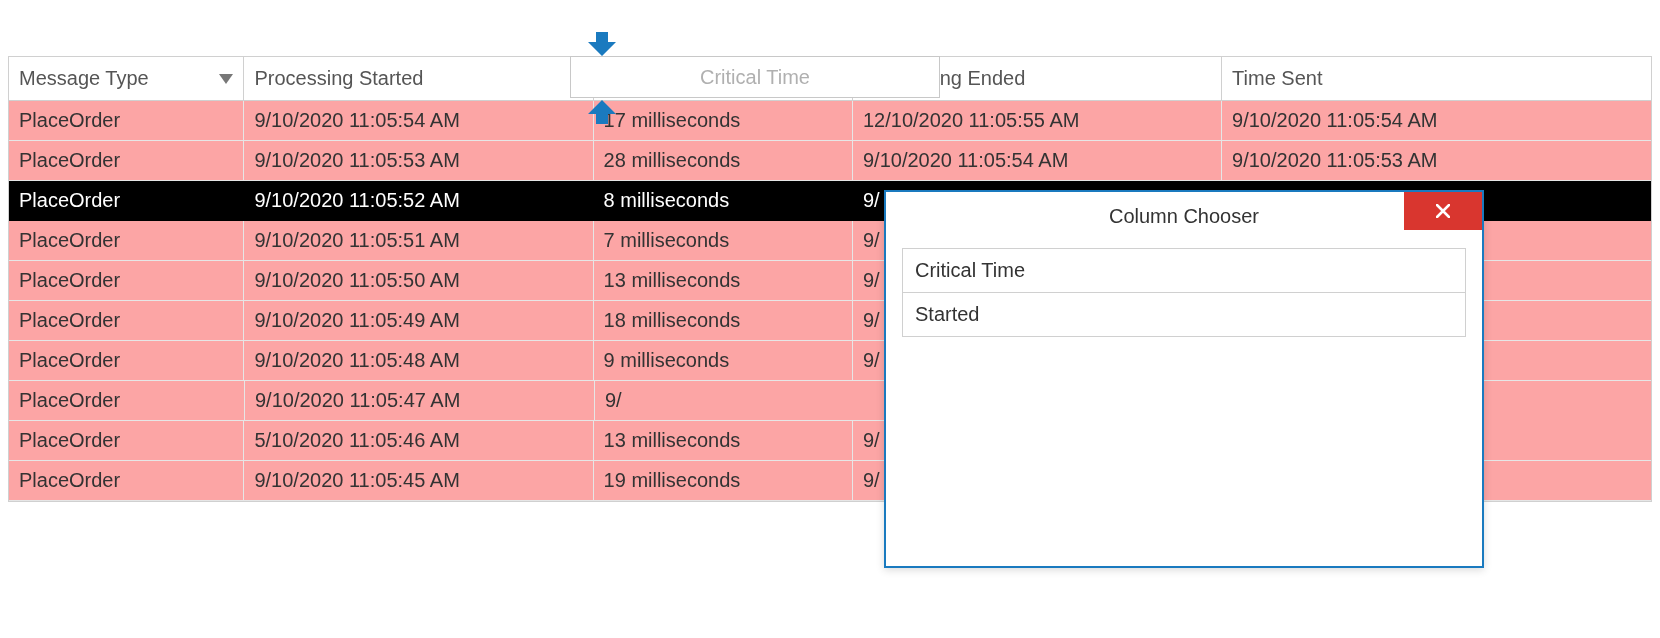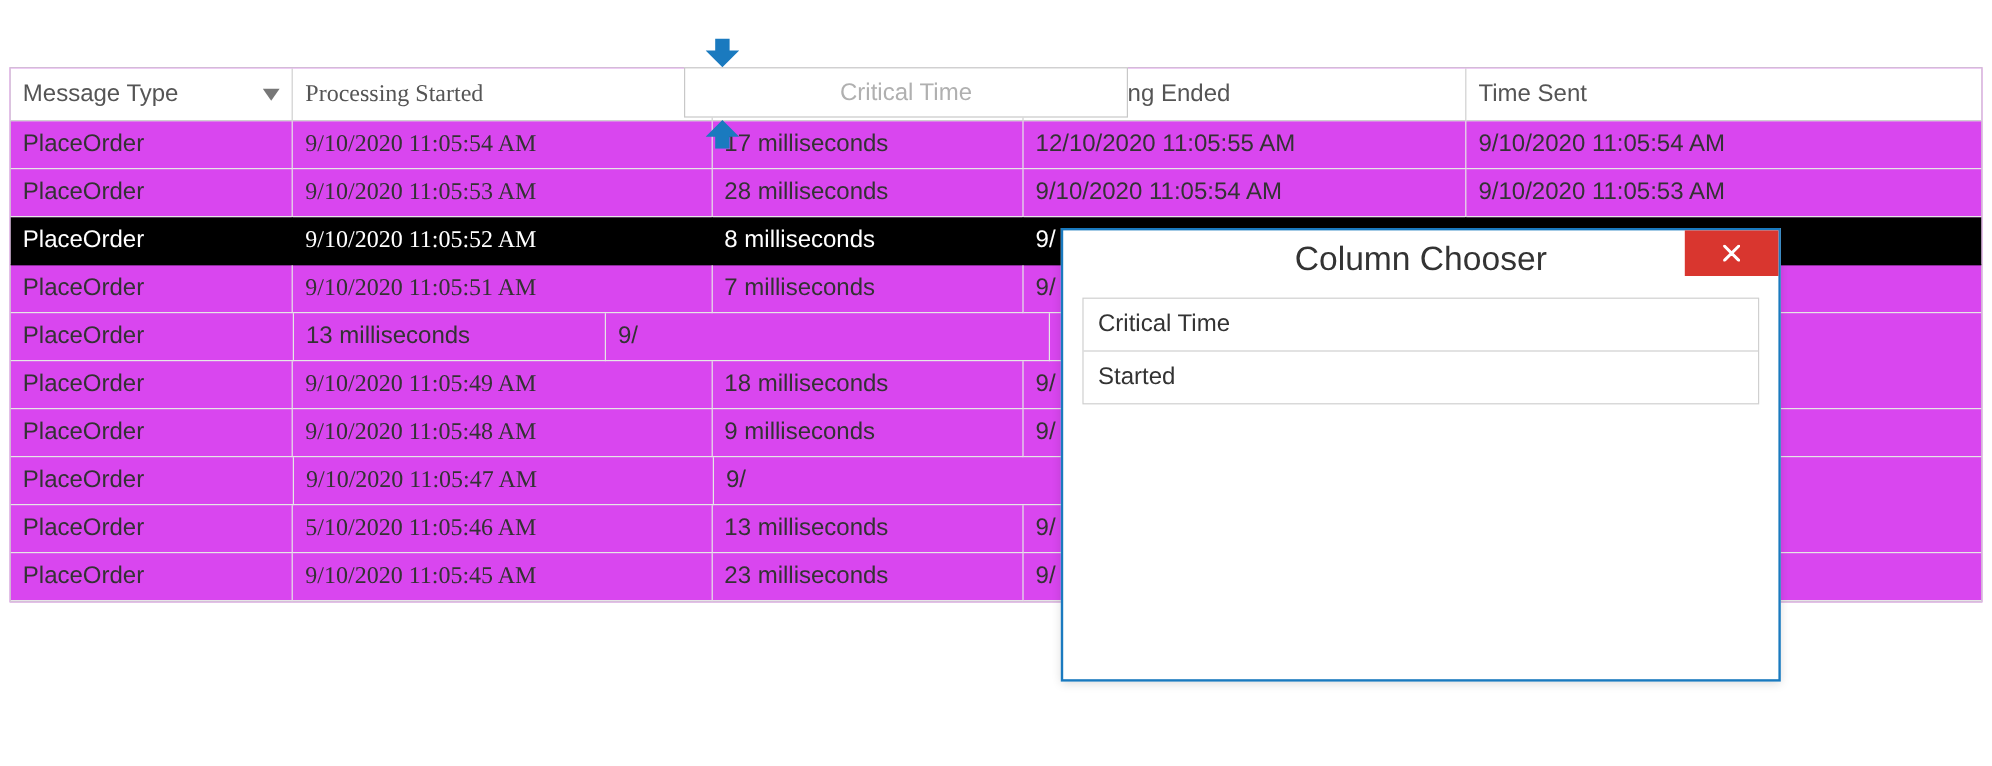--- a/index.html
+++ b/index.html
@@ -12,21 +12,21 @@
     width: 1660px;
     height: 638px;
     overflow: hidden;
   }
   .grid {
     position: absolute;
     top: 56px;
     left: 8px;
     width: 1644px;
     border: 1px solid #d0d0d0;
-    background: #d946ef;
+    background: #fca5a5;
   }
   .grid-header {
     display: flex;
     height: 44px;
     background: #fff;
   }
   .grid-header .hcell {
     border-right: 1px solid #d0d0d0;
     border-bottom: 1px solid #d0d0d0;
     padding: 8px 10px;
@@ -44,21 +44,21 @@
   .grid-body .cell {
     border-right: 1px solid #e6e6e6;
     border-bottom: 1px solid #e6e6e6;
     padding: 6px 10px;
     white-space: nowrap;
     overflow: hidden;
     display: flex;
     align-items: center;
   }
   .c0 { width: 236px; }
-  .c1 { width: 350px; font-family: Liberation Serif, serif; }
+  .c1 { width: 350px; }
   .c2 { width: 260px; }
   .c3 { width: 370px; }
   .c4 { width: 430px; border-right: none !important; }
 
   .grid-body .row.selected {
     background: #000;
     color: #fff;
   }
   .grid-body .row.selected .cell {
     border-right-color: #000;
@@ -113,21 +113,21 @@
     background: #fff;
     border: 2px solid #1a7abf;
     box-shadow: 0 2px 8px rgba(0,0,0,0.15);
   }
   .chooser-head {
     height: 48px;
     display: flex;
     align-items: center;
     justify-content: center;
     position: relative;
-    font-size: 28px;
+    font-size: 20px;
     color: #333;
   }
   .chooser-close {
     position: absolute;
     top: 0;
     right: 0;
     width: 78px;
     height: 38px;
     background: #d9362f;
     color: #fff;
@@ -196,20 +196,21 @@
       </div>
       <div class="row">
         <div class="cell c0">PlaceOrder</div>
         <div class="cell c1">9/10/2020 11:05:51 AM</div>
         <div class="cell c2">7 milliseconds</div>
         <div class="cell c3">9/</div>
         <div class="cell c4"></div>
       </div>
       <div class="row">
         <div class="cell c0">PlaceOrder</div>
+        <div class="cell c1">9/10/2020 11:05:50 AM</div>
         <div class="cell c2">13 milliseconds</div>
         <div class="cell c3">9/</div>
         <div class="cell c4"></div>
       </div>
       <div class="row">
         <div class="cell c0">PlaceOrder</div>
         <div class="cell c1">9/10/2020 11:05:49 AM</div>
         <div class="cell c2">18 milliseconds</div>
         <div class="cell c3">9/</div>
         <div class="cell c4"></div>
@@ -230,21 +231,21 @@
       <div class="row">
         <div class="cell c0">PlaceOrder</div>
         <div class="cell c1">5/10/2020 11:05:46 AM</div>
         <div class="cell c2">13 milliseconds</div>
         <div class="cell c3">9/</div>
         <div class="cell c4"></div>
       </div>
       <div class="row">
         <div class="cell c0">PlaceOrder</div>
         <div class="cell c1">9/10/2020 11:05:45 AM</div>
-        <div class="cell c2">23 milliseconds</div>
+        <div class="cell c2">19 milliseconds</div>
         <div class="cell c3">9/</div>
         <div class="cell c4"></div>
       </div>
     </div>
 </div>
 
 <div class="drag-ghost">
   <span>Critical Time</span>
 </div>
 <div class="drop-arrow down">

